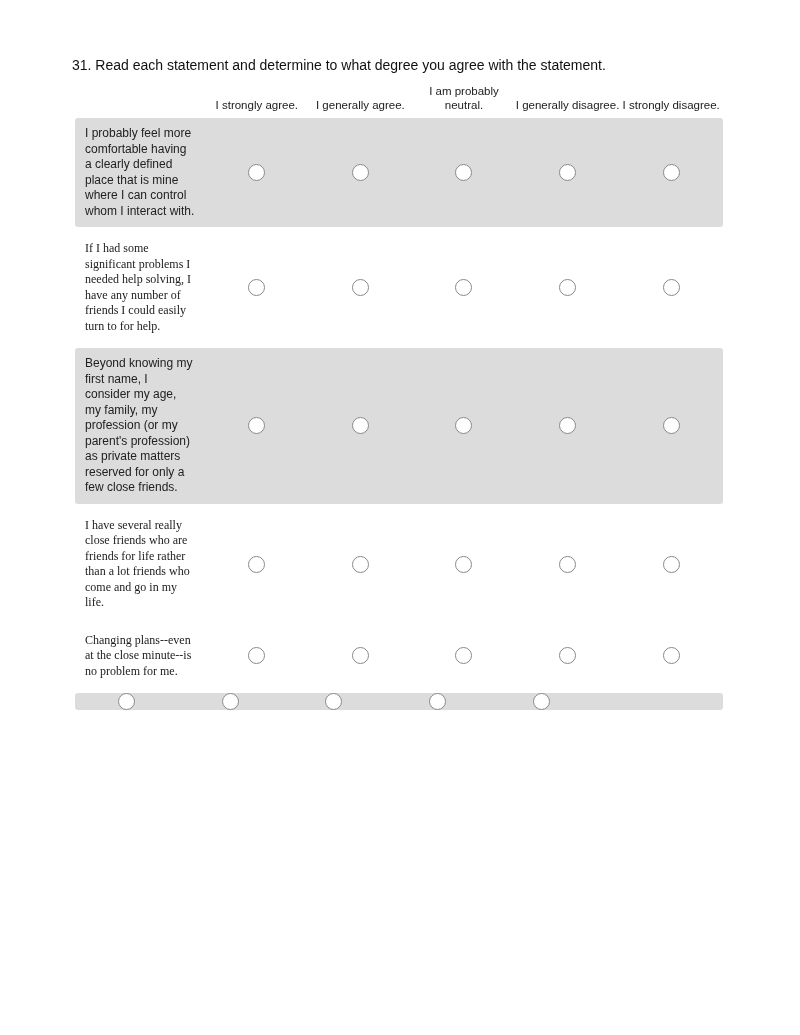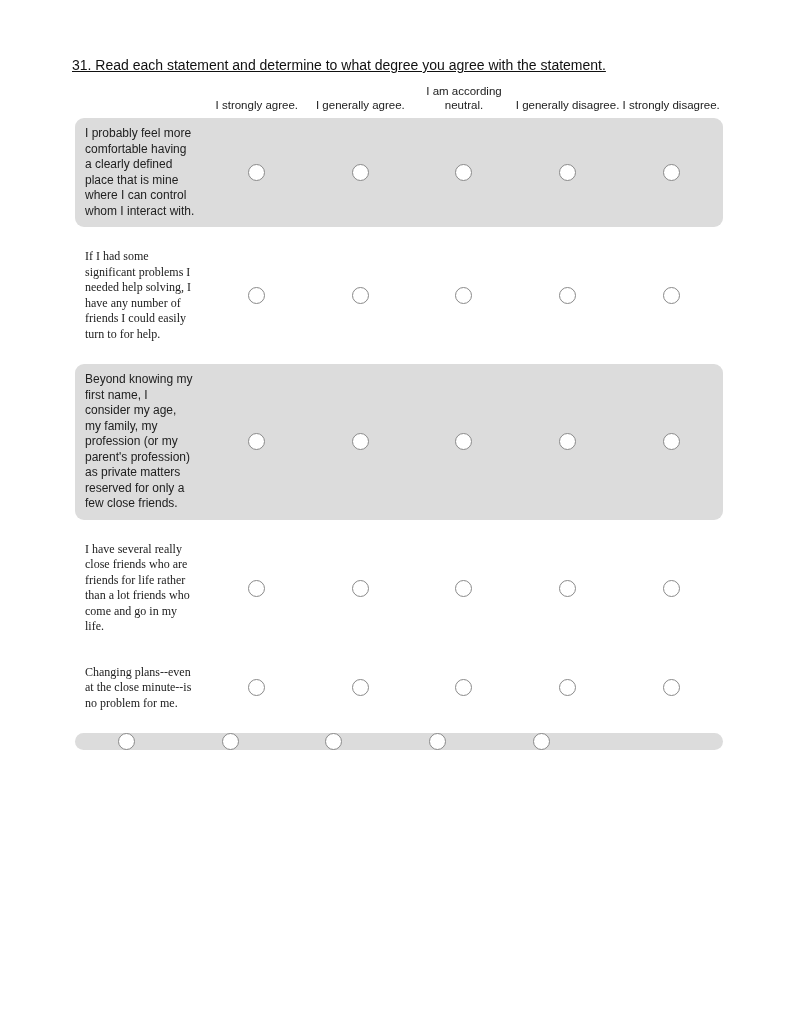--- a/index.html
+++ b/index.html
@@ -11,21 +11,20 @@
     position: relative;
     overflow: hidden;
   }
   .question-title {
     position: absolute;
     left: 72px;
     top: 57px;
     font-size: 14px;
     line-height: 16px;
     color: #111111;
-    text-decoration: underline;
   }
   .grid {
     position: absolute;
     left: 75px;
     top: 82px;
     width: 648px;
   }
   .header-row {
     display: flex;
     align-items: flex-end;
@@ -41,22 +40,22 @@
     align-items: flex-end;
     font-size: 11.5px;
     line-height: 14px;
     color: #212121;
     text-align: center;
   }
   .hcell span { white-space: nowrap; }
   .hcell.wrap span { white-space: normal; max-width: 92px; }
   .grid-row {
     display: flex;
-    margin-bottom: 14px;
-    border-radius: 9px;
+    margin-bottom: 6px;
+    border-radius: 3px;
   }
   .grid-row.shaded { background: #dcdcdc; }
   .grid-row.plain  { background: #ffffff; font-family: Liberation Serif, serif; }
   .statement {
     width: 130px;
     flex: 0 0 130px;
     box-sizing: border-box;
     padding: 8px 10px 8px 10px;
     font-size: 12px;
     line-height: 15.5px;
@@ -88,21 +87,21 @@
 
   <div class="header-row">
     <div class="stmt-spacer"></div>
     <div class="hcell">
         <span>I strongly agree.</span>
       </div>
     <div class="hcell">
         <span>I generally agree.</span>
       </div>
     <div class="hcell wrap">
-        <span>I am according neutral.</span>
+        <span>I am probably neutral.</span>
       </div>
     <div class="hcell">
         <span>I generally disagree.</span>
       </div>
     <div class="hcell">
         <span>I strongly disagree.</span>
       </div>
   </div>
 
   <div class="grid-row shaded">

